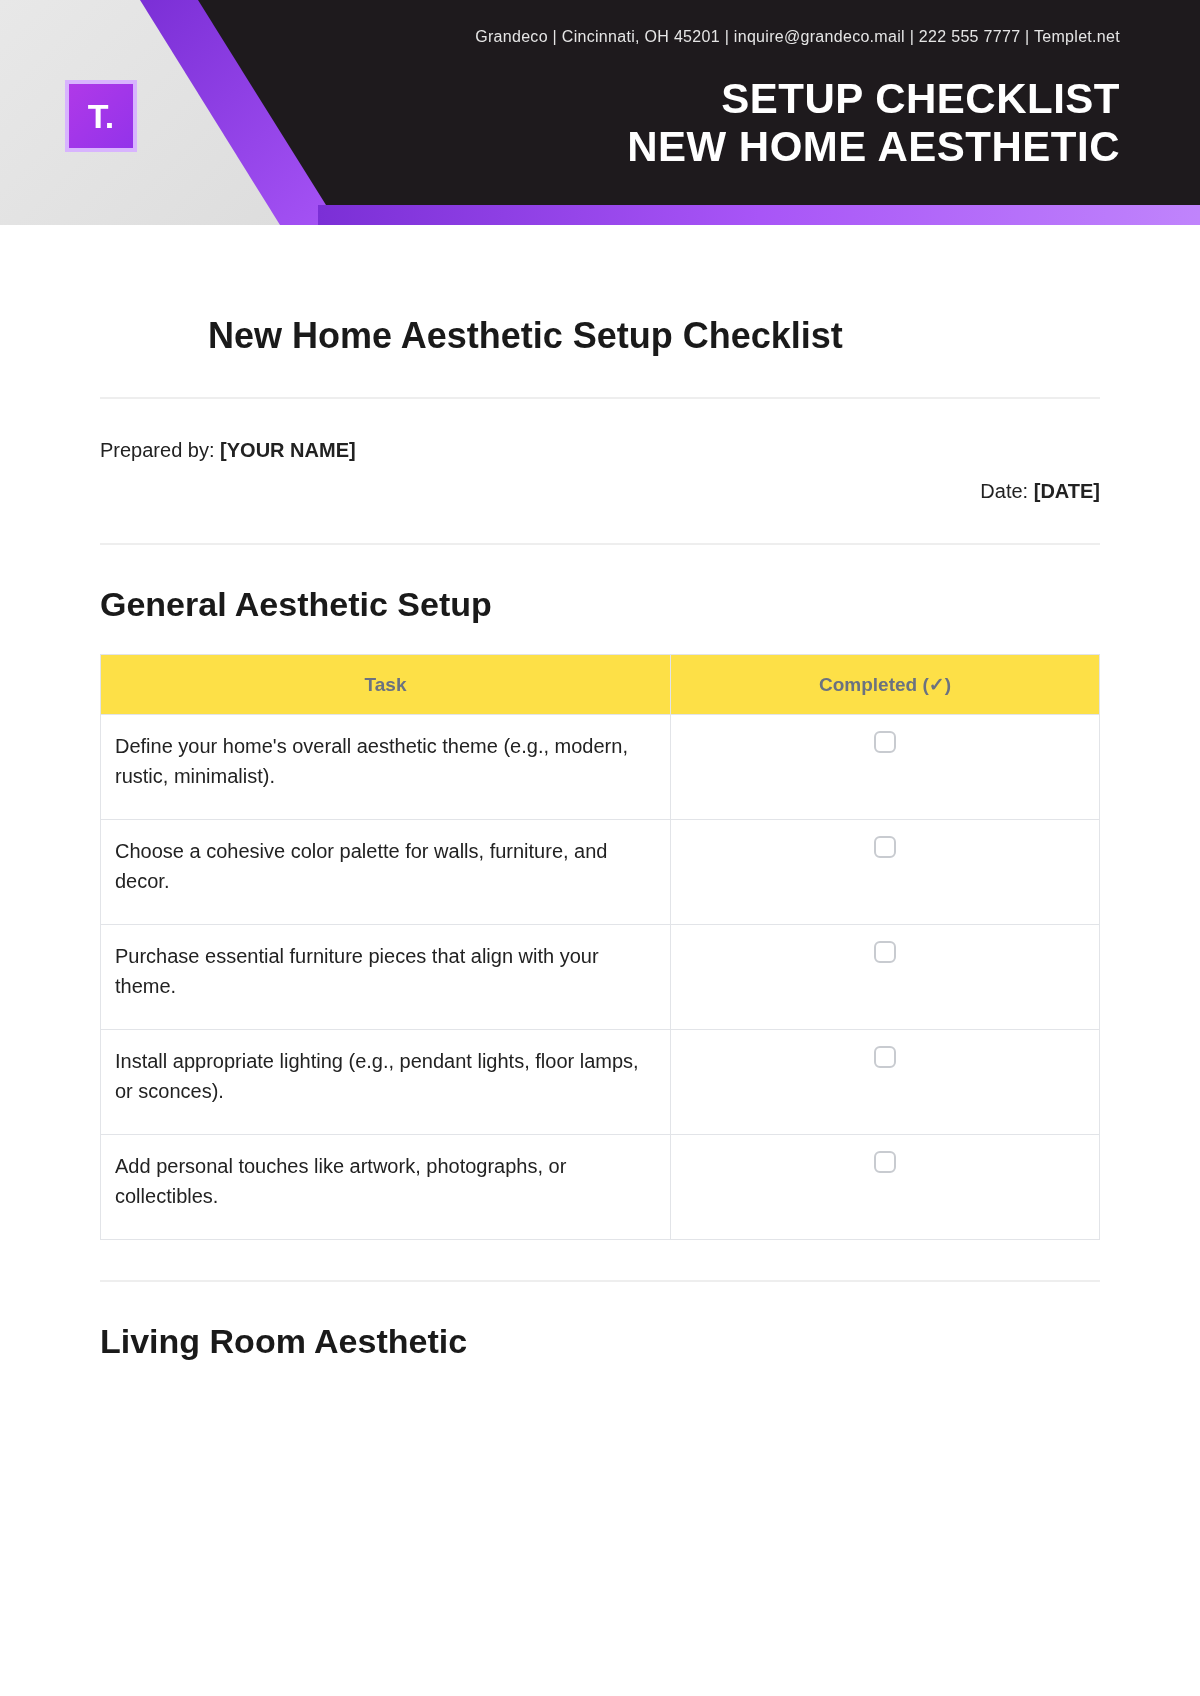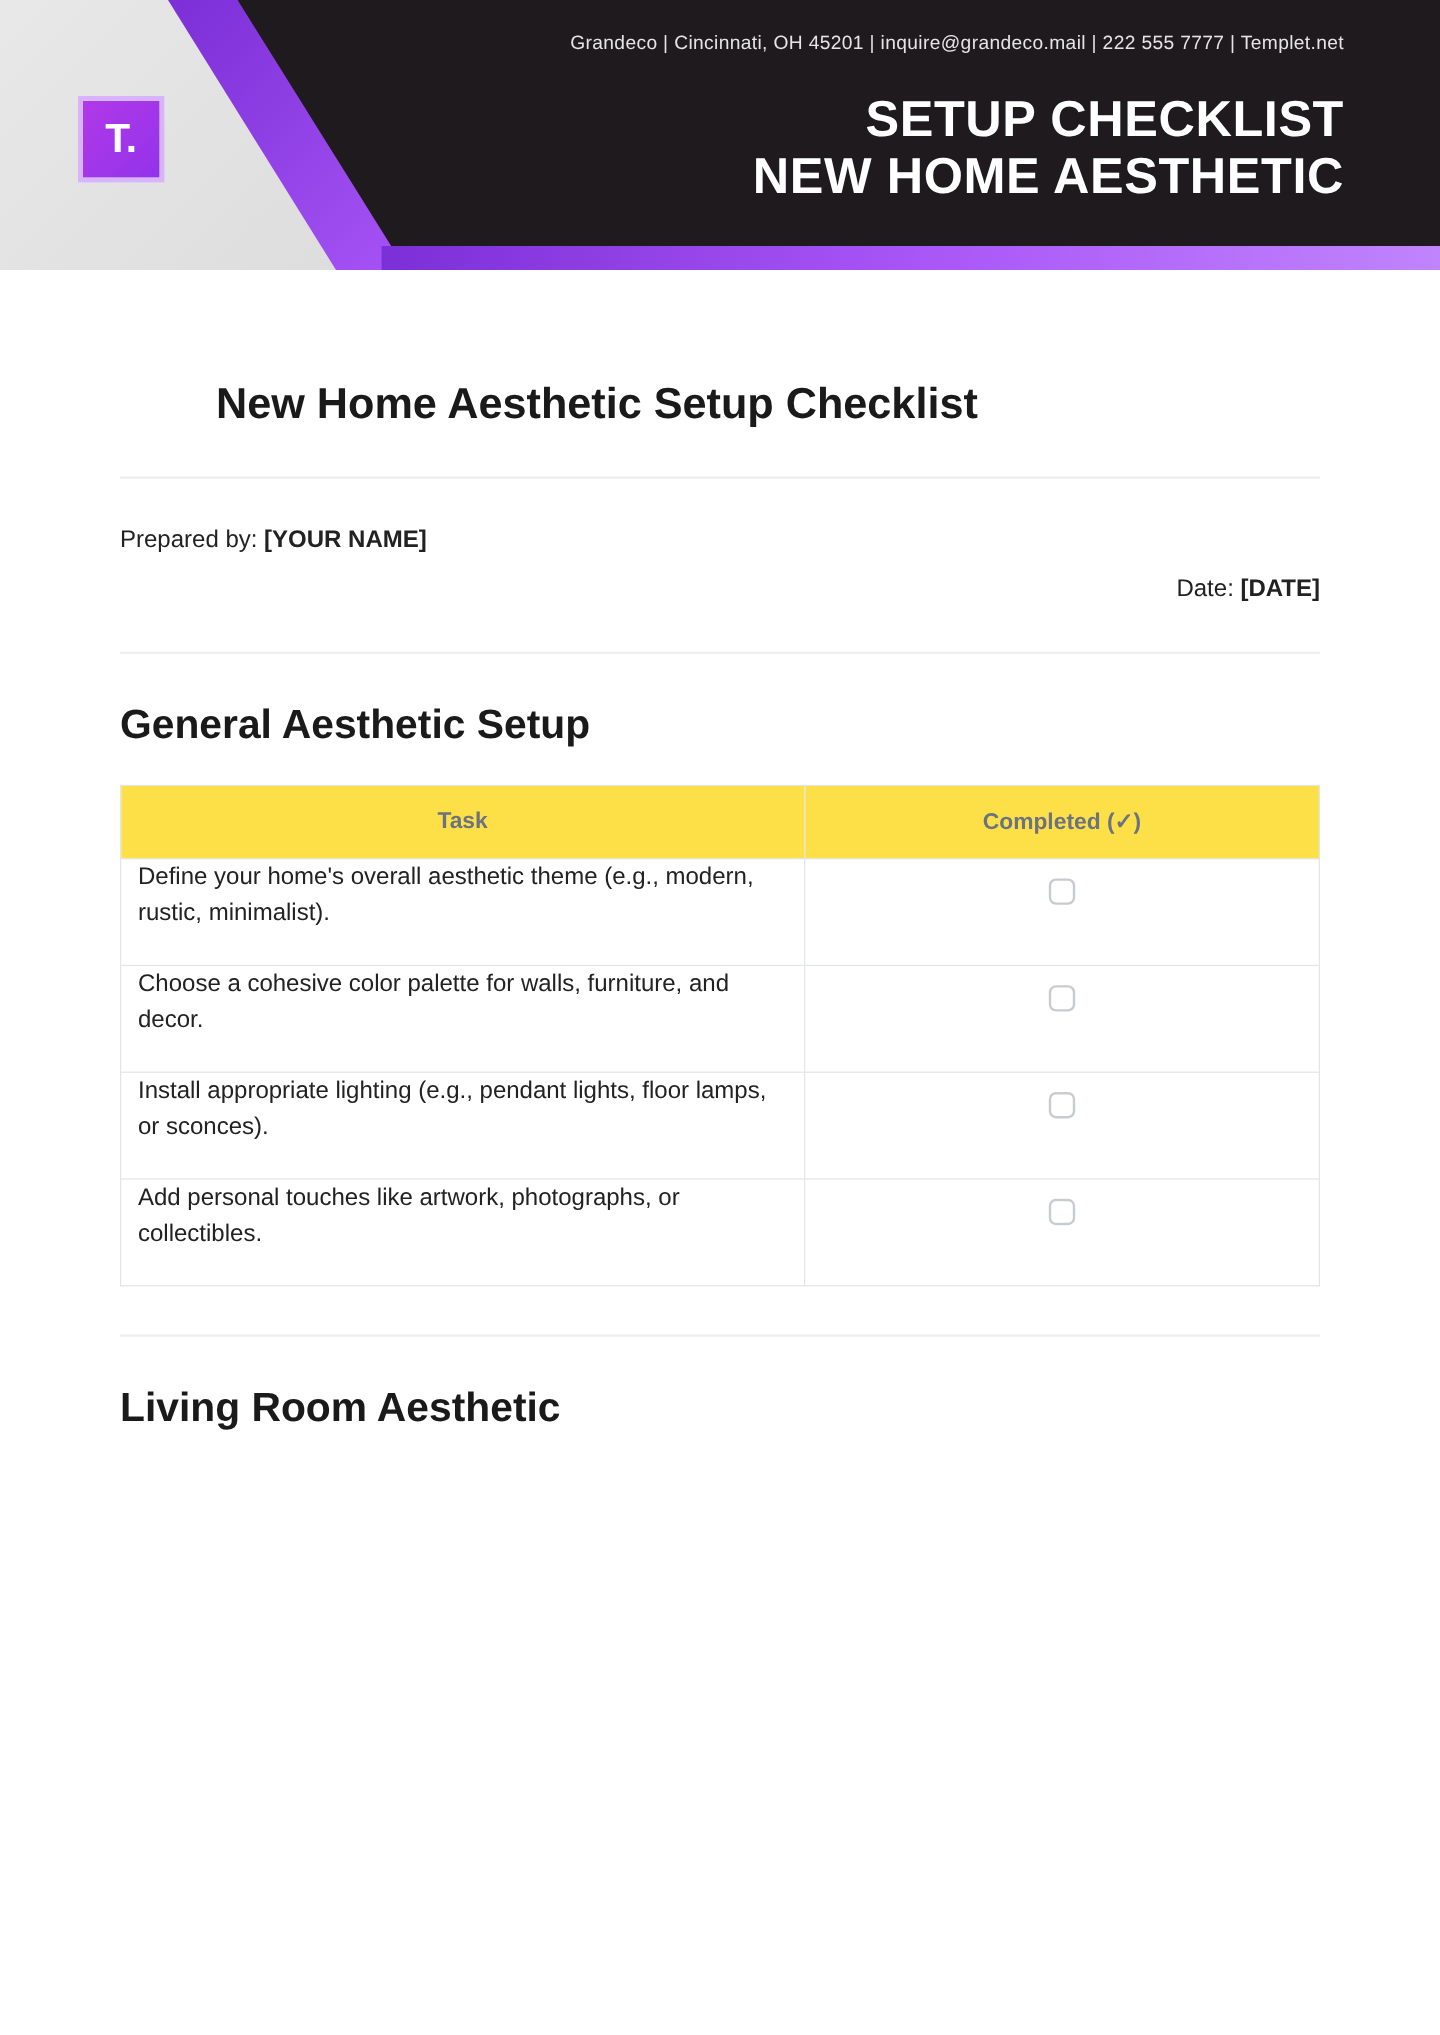--- a/index.html
+++ b/index.html
@@ -85,21 +85,21 @@
   font-family: Arial, sans-serif;
 }
 .content {
   padding: 90px 100px 40px 100px;
 }
 .doc-title {
   font-size: 36px;
   font-weight: 800;
   color: #1a1a1a;
   margin-bottom: 40px;
-  margin-left: 80px;
+  margin-left: 108px;
 }
 .divider {
   border: none;
   border-top: 2px solid #eeeeee;
   margin: 0 0 40px 0;
 }
 .meta-line {
   font-size: 20px;
   color: #222;
   margin-bottom: 18px;
@@ -123,21 +123,21 @@
   color: #6b7280;
   font-weight: 700;
   font-size: 19px;
   padding: 18px 14px;
   border: 1px solid #e2e4e8;
   text-align: center;
 }
 table.checklist th:first-child { width: 570px; }
 table.checklist td {
   border: 1px solid #e2e4e8;
-  padding: 0 14px 28px 14px;
+  padding: 16px 14px 28px 14px;
   font-size: 20px;
   color: #222;
   vertical-align: top;
   line-height: 1.5;
   margin-left: 12px;
 }
 table.checklist td.check-cell {
   text-align: center;
   vertical-align: top;
   padding-top: 16px;
@@ -193,20 +193,24 @@
     <tbody>
       <tr>
         <td>Define your home's overall aesthetic theme (e.g., modern, rustic, minimalist).</td>
         <td class="check-cell"><span class="checkbox"></span></td>
       </tr>
       <tr>
         <td>Choose a cohesive color palette for walls, furniture, and decor.</td>
         <td class="check-cell"><span class="checkbox"></span></td>
       </tr>
       <tr>
+        <td>Purchase essential furniture pieces that align with your theme.</td>
+        <td class="check-cell"><span class="checkbox"></span></td>
+      </tr>
+      <tr>
         <td>Install appropriate lighting (e.g., pendant lights, floor lamps, or sconces).</td>
         <td class="check-cell"><span class="checkbox"></span></td>
       </tr>
       <tr>
         <td>Add personal touches like artwork, photographs, or collectibles.</td>
         <td class="check-cell"><span class="checkbox"></span></td>
       </tr>
     </tbody>
   </table>
 

